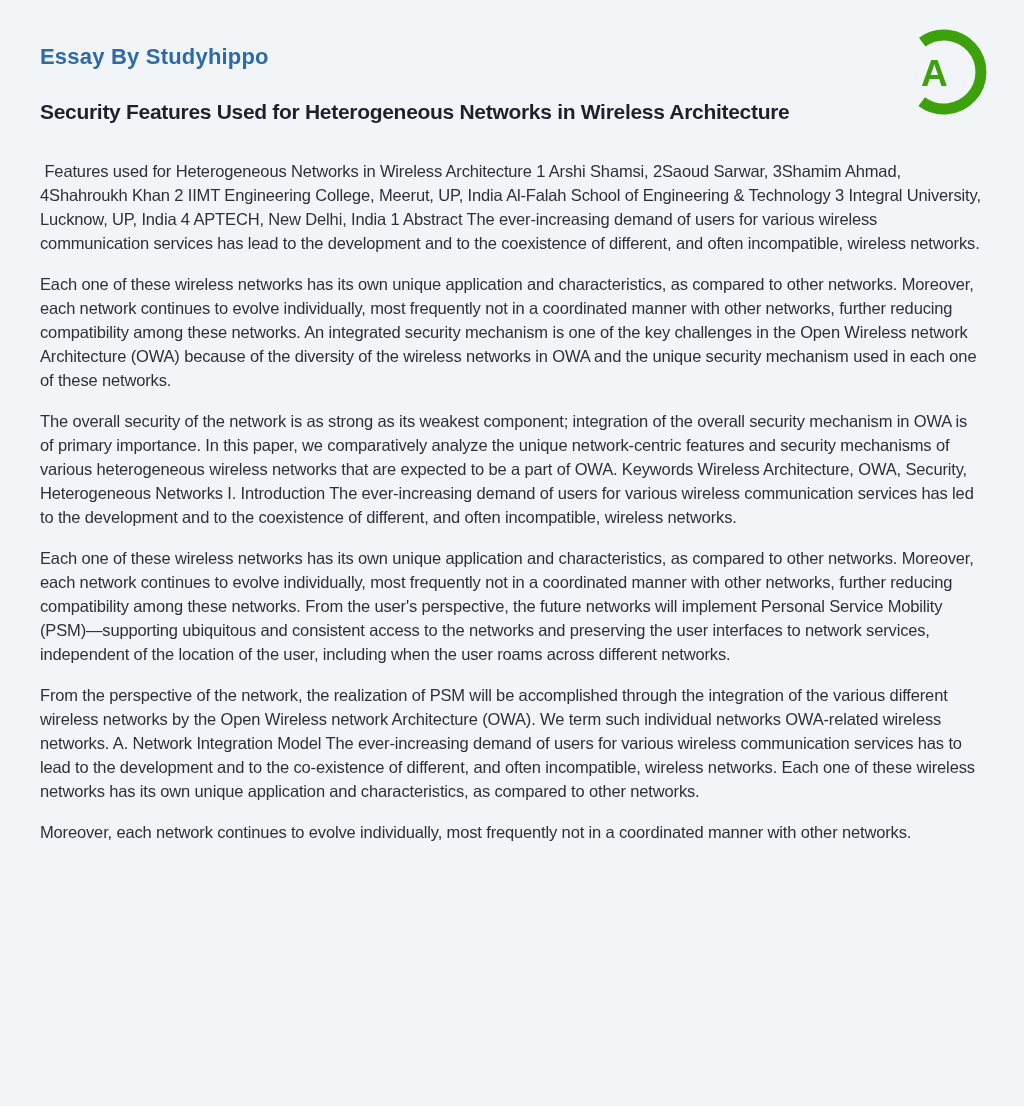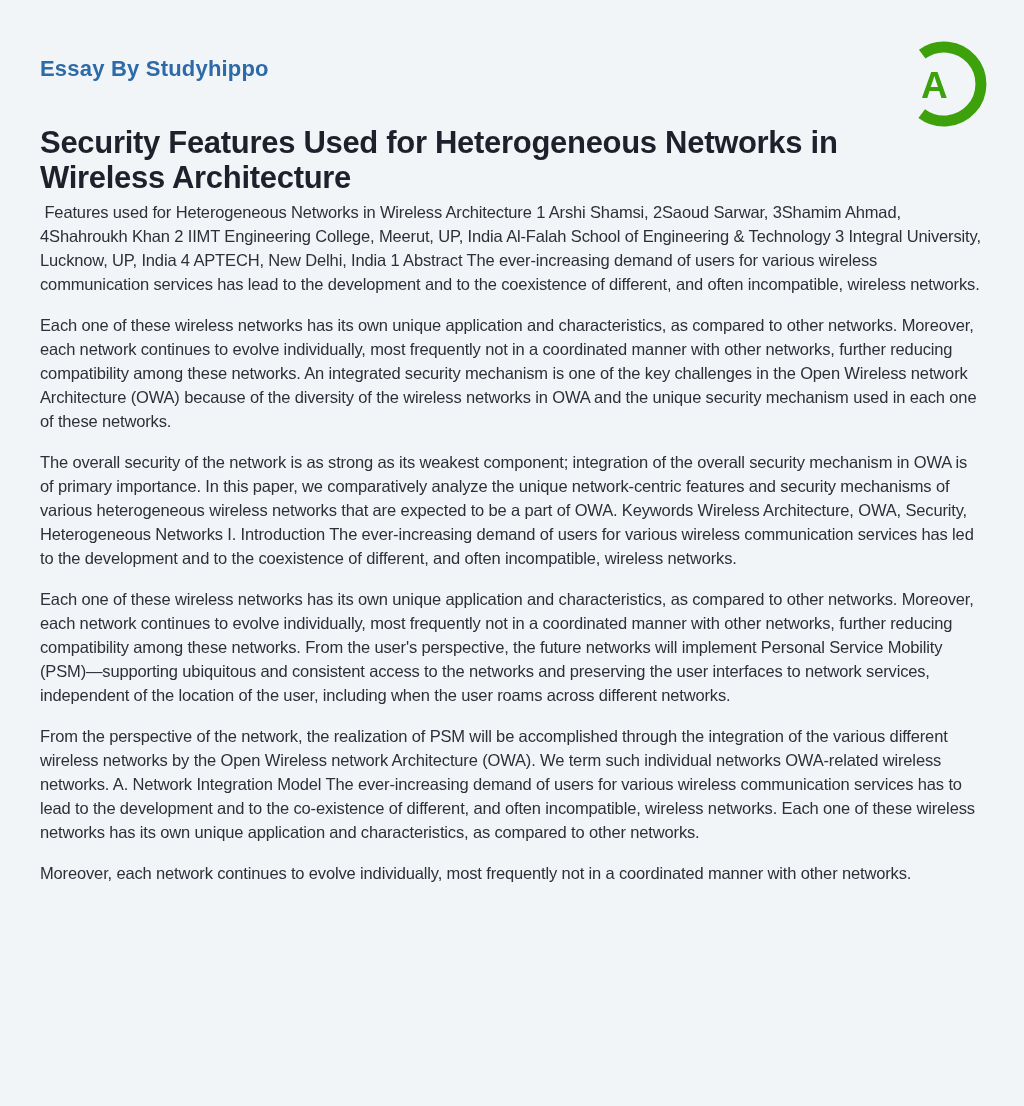--- a/index.html
+++ b/index.html
@@ -12,21 +12,21 @@
   *{margin:0;padding:0;box-sizing:border-box;}
   html,body{
     width:1024px;
     min-height:1106px;
     background:var(--page-background);
     font-family:"Liberation Sans","DejaVu Sans",sans-serif;
   }
   .page{
     width:1024px;
     min-height:1106px;
-    padding:12px 40px;
+    padding:0 40px;
     position:relative;
   }
   
   .header{
     padding-top:44px;
     position:relative;
   }
   .brand{
     color:var(--brand-blue);
     font-size:22px;
@@ -57,30 +57,30 @@
     stroke-width:11;
   }
   .logo-letter{
     fill:var(--logo-green);
     font-family:"Liberation Sans","DejaVu Sans",sans-serif;
     font-size:37px;
     font-weight:600;
   }
   
   .title{
-    margin-top:43px;
+    margin-top:24px;
     max-width:870px;
     color:var(--title-dark);
-    font-size:31px;
+    font-size:21px;
     line-height:35px;
     font-weight:700;
     letter-spacing:-0.3px;
   }
   .paragraphs{
-    margin-top:5px;
+    margin-top:30px;
   }
   .para{
     margin:0 0 17px 0;
     color:var(--body-text);
     font-size:16.5px;
     line-height:24px;
     letter-spacing:-0.15px;
     white-space:pre-wrap;
   }
 </style>

